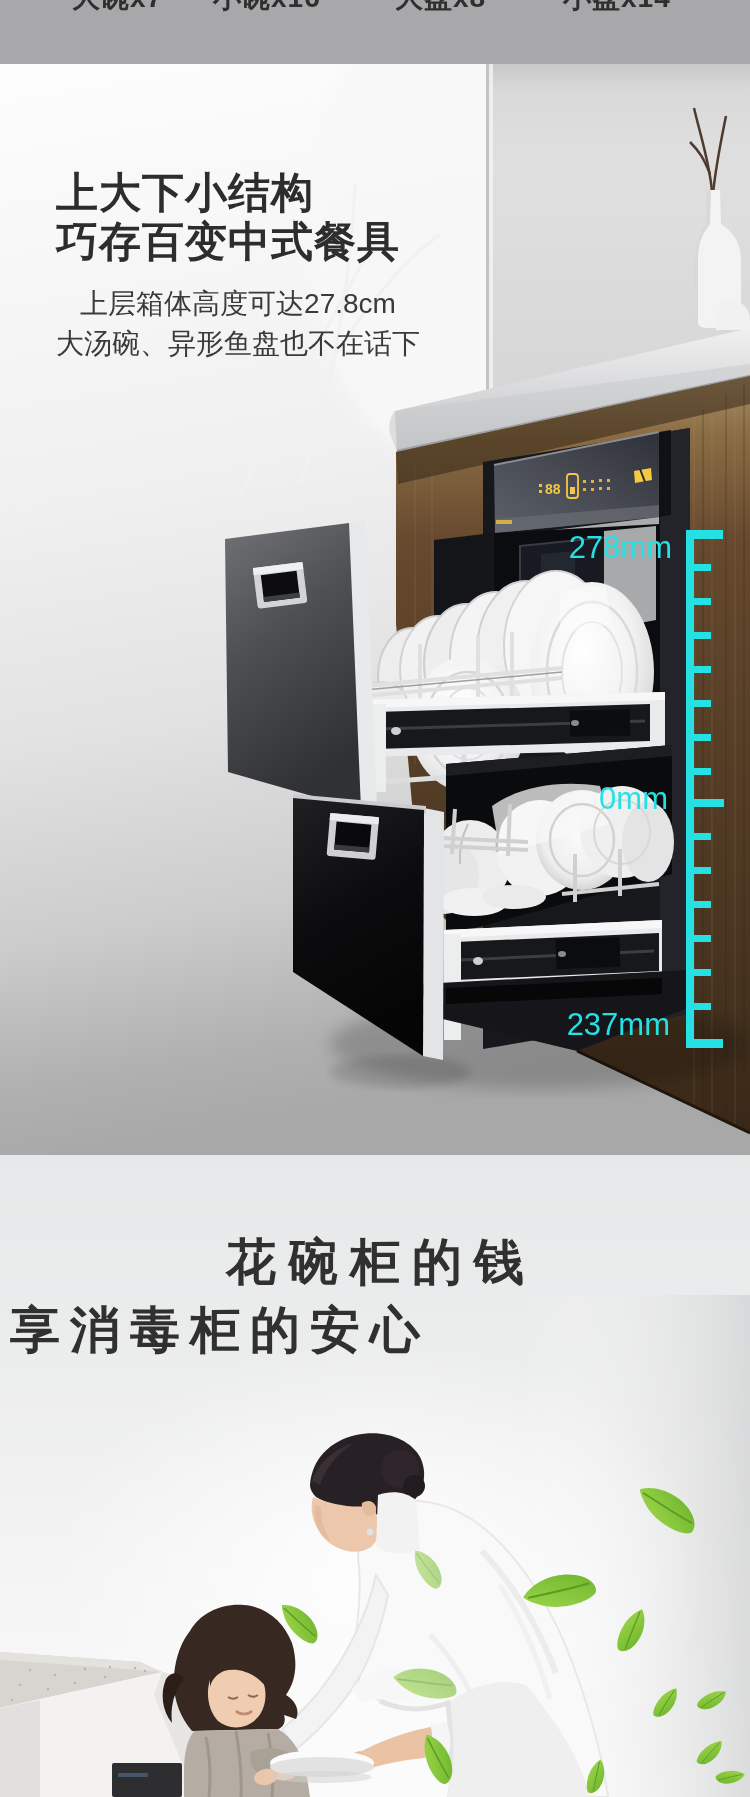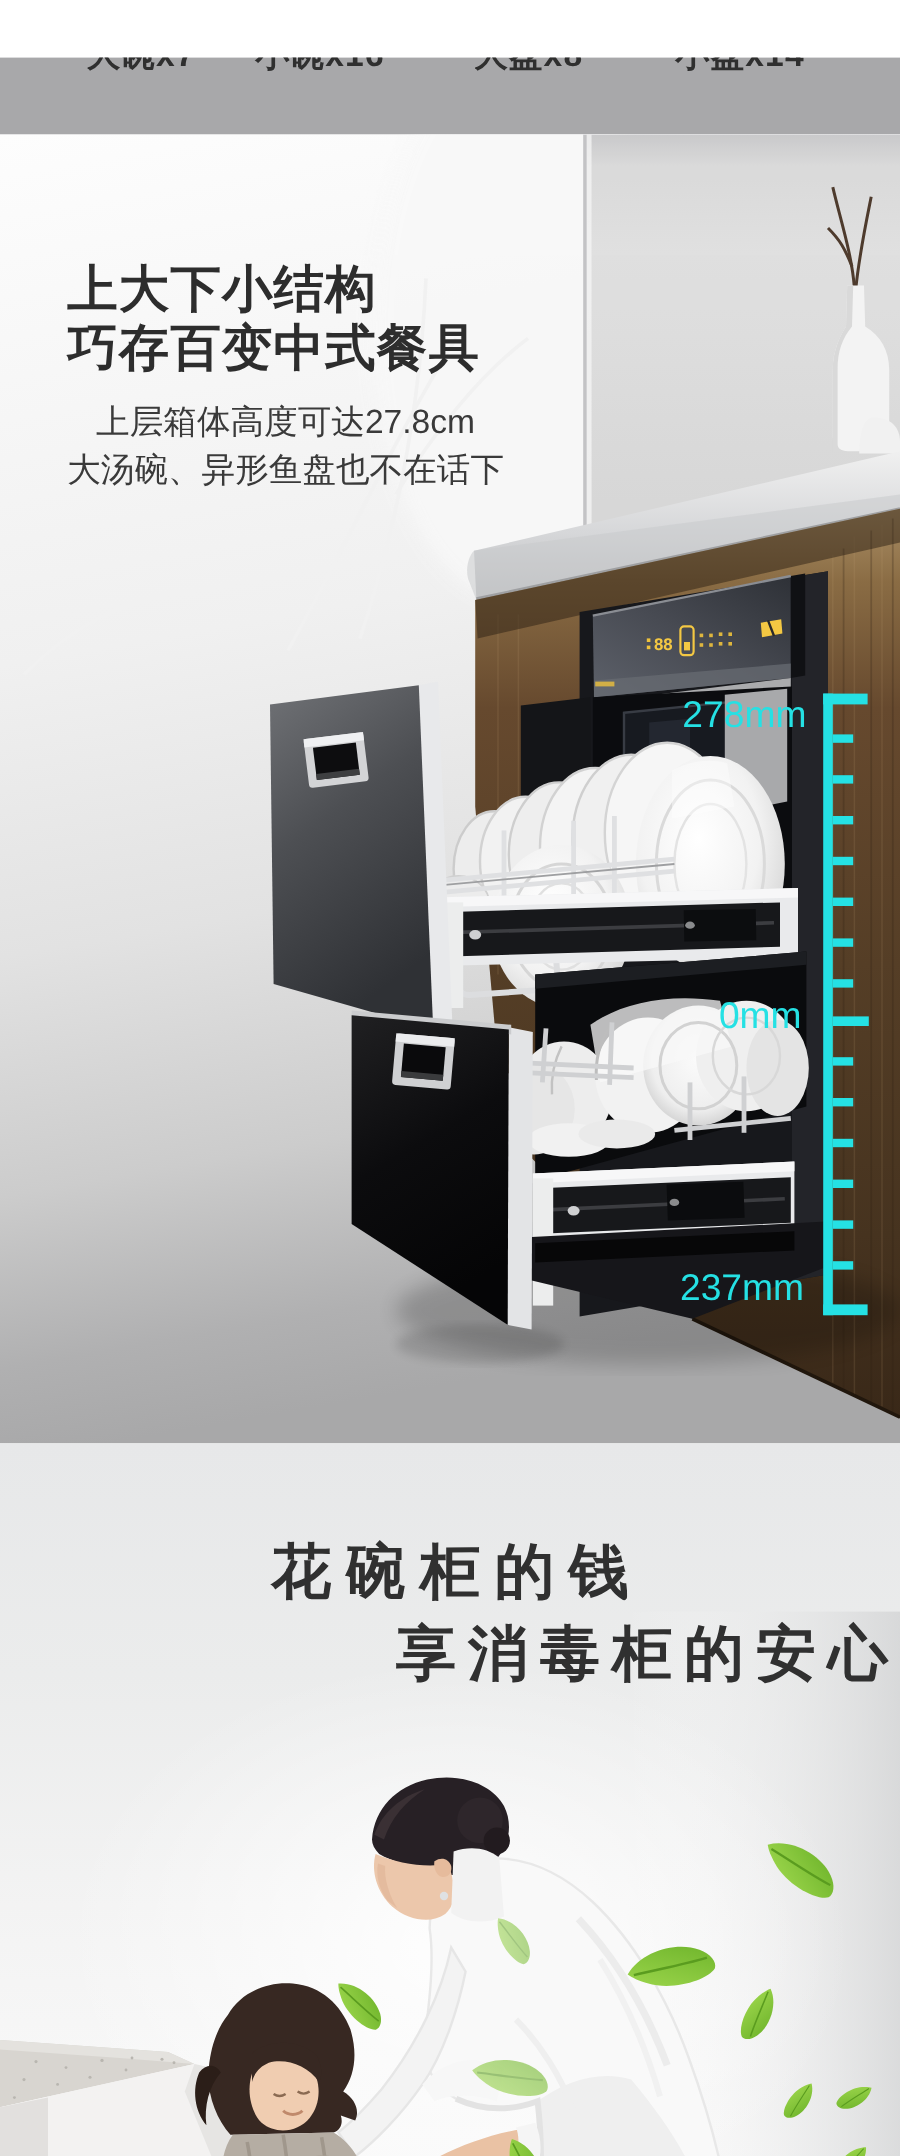--- a/index.html
+++ b/index.html
@@ -1,25 +1,25 @@
 <!DOCTYPE html>
 <html><head><meta charset="utf-8">
 <style>
 html,body{margin:0;padding:0;}
 body{width:750px;height:1797px;overflow:hidden;position:relative;background:#fff;font-family:"Liberation Sans",sans-serif;}
-.abs{position:absolute;margin-top:48px;}
+.abs{position:absolute;}
 
 #strip{left:0;top:0;width:750px;height:64px;background:#a8a8aa;overflow:hidden;}
 .stxt{position:absolute;top:-21px;font-size:28px;font-weight:700;color:#2f2f2f;letter-spacing:1px;}
 
 #h1a{left:56px;top:168px;font-size:42px;line-height:49px;font-weight:700;color:#2d2d2d;letter-spacing:1px;}
 #h1b{left:56px;top:284px;font-size:28px;line-height:40px;font-weight:400;color:#3a3a3a;letter-spacing:0;text-align:center;}
 
 #h2a{left:0;top:1229px;width:750px;text-align:center;font-size:50px;font-weight:700;color:#303030;letter-spacing:12px;padding-left:12px;box-sizing:border-box;}
-#h2b{left:0;top:1297px;width:750px;text-align:right;font-size:50px;font-weight:700;color:#303030;letter-spacing:10px;padding-left:10px;box-sizing:border-box;}
+#h2b{left:0;top:1297px;width:750px;text-align:left;font-size:50px;font-weight:700;color:#303030;letter-spacing:10px;padding-left:10px;box-sizing:border-box;}
 </style></head>
 <body>
 
 <div id="strip" class="abs">
 
   <span class="stxt" style="left:72px;">大碗x7</span>
 
   <span class="stxt" style="left:213px;">小碗x16</span>
 
   <span class="stxt" style="left:395px;">大盘x8</span>

